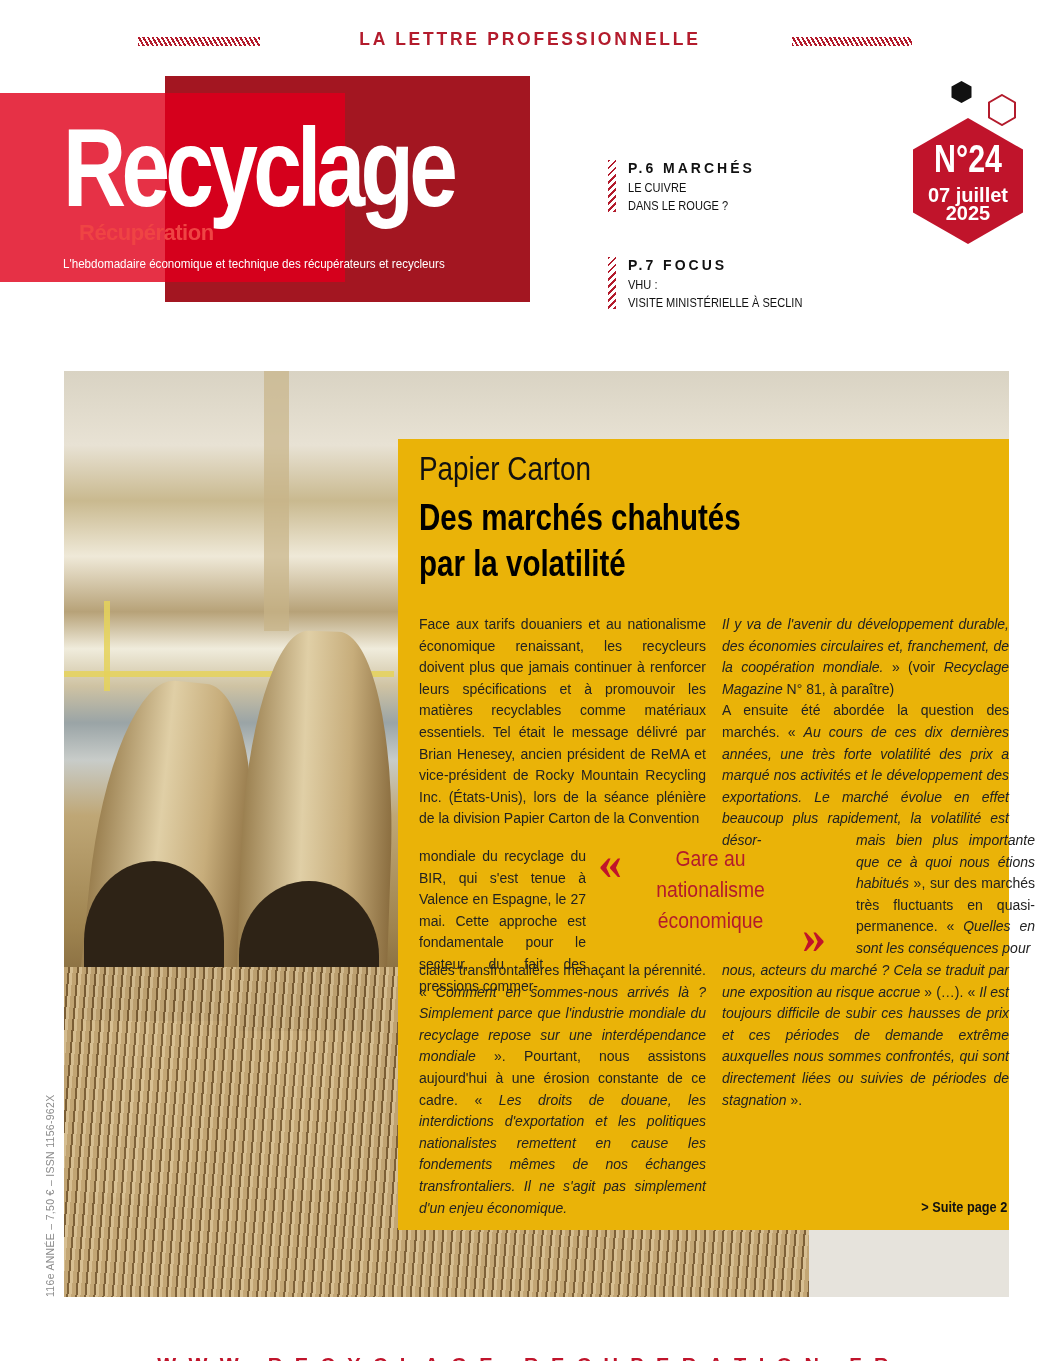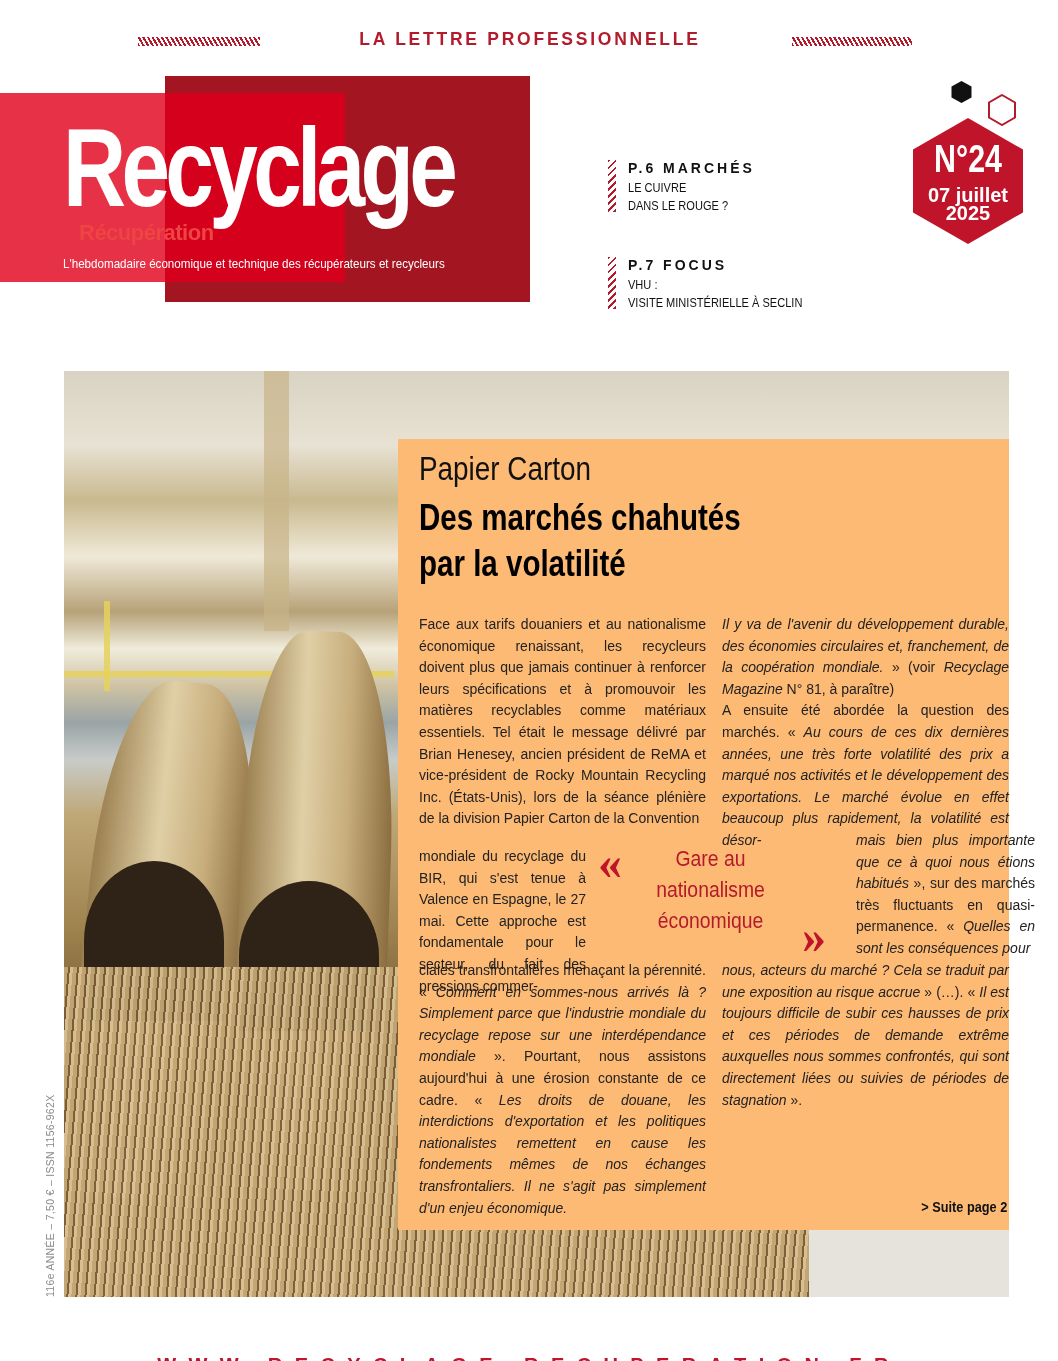--- a/index.html
+++ b/index.html
@@ -56,21 +56,21 @@
     .photo .beam { position: absolute; top: 0; left: 200px; width: 25px; height: 260px; background: #c8b487; opacity: 0.7; }
     .photo .rail { position: absolute; height: 6px; background: #e5d25a; opacity: 0.85; }
     .photo .tube { position: absolute; border-radius: 40% 40% 10% 10%;
       background: linear-gradient(90deg, #9a7f4f, #e0cfa6 40%, #c7ad7b 70%, #8b6e40); }
     .photo .tube-mouth { position: absolute; border-radius: 50% 50% 0 0; background: #2e2316; }
     .photo .corr { position: absolute; left: 0; bottom: 0; width: 100%; height: 330px;
       background: repeating-linear-gradient(95deg, #c3a674 0 4px, #7a5d34 4px 6px, #d9c194 6px 9px); opacity: 0.95; }
     .photo .machine { position: absolute; right: 0; bottom: 0; width: 200px; height: 70px; background: #e6e3dc; }
 
     
-    .article { position: absolute; left: 398px; top: 439px; width: 611px; height: 791px; background: #fdba74; }
+    .article { position: absolute; left: 398px; top: 439px; width: 611px; height: 791px; background: #eab308; }
     .rubric { position: absolute; left: 21px; top: 10px; font-family: "Liberation Sans", sans-serif;
       font-size: 34px; color: #111; transform: scaleX(0.82); transform-origin: left top; white-space: nowrap; }
     .headline { position: absolute; left: 21px; top: 56px; font-family: "Liberation Sans", sans-serif;
       font-weight: bold; font-size: 36px; line-height: 46px; color: #000; transform: scaleX(0.82);
       transform-origin: left top; white-space: nowrap; }
 
     .col { position: absolute; font-family: "Liberation Sans", sans-serif; font-size: 14px; line-height: 21.6px;
       color: #222; text-align: justify; }
     .col .it { font-style: italic; }
     .col-left-top { left: 21px; top: 175px; width: 287px; }

